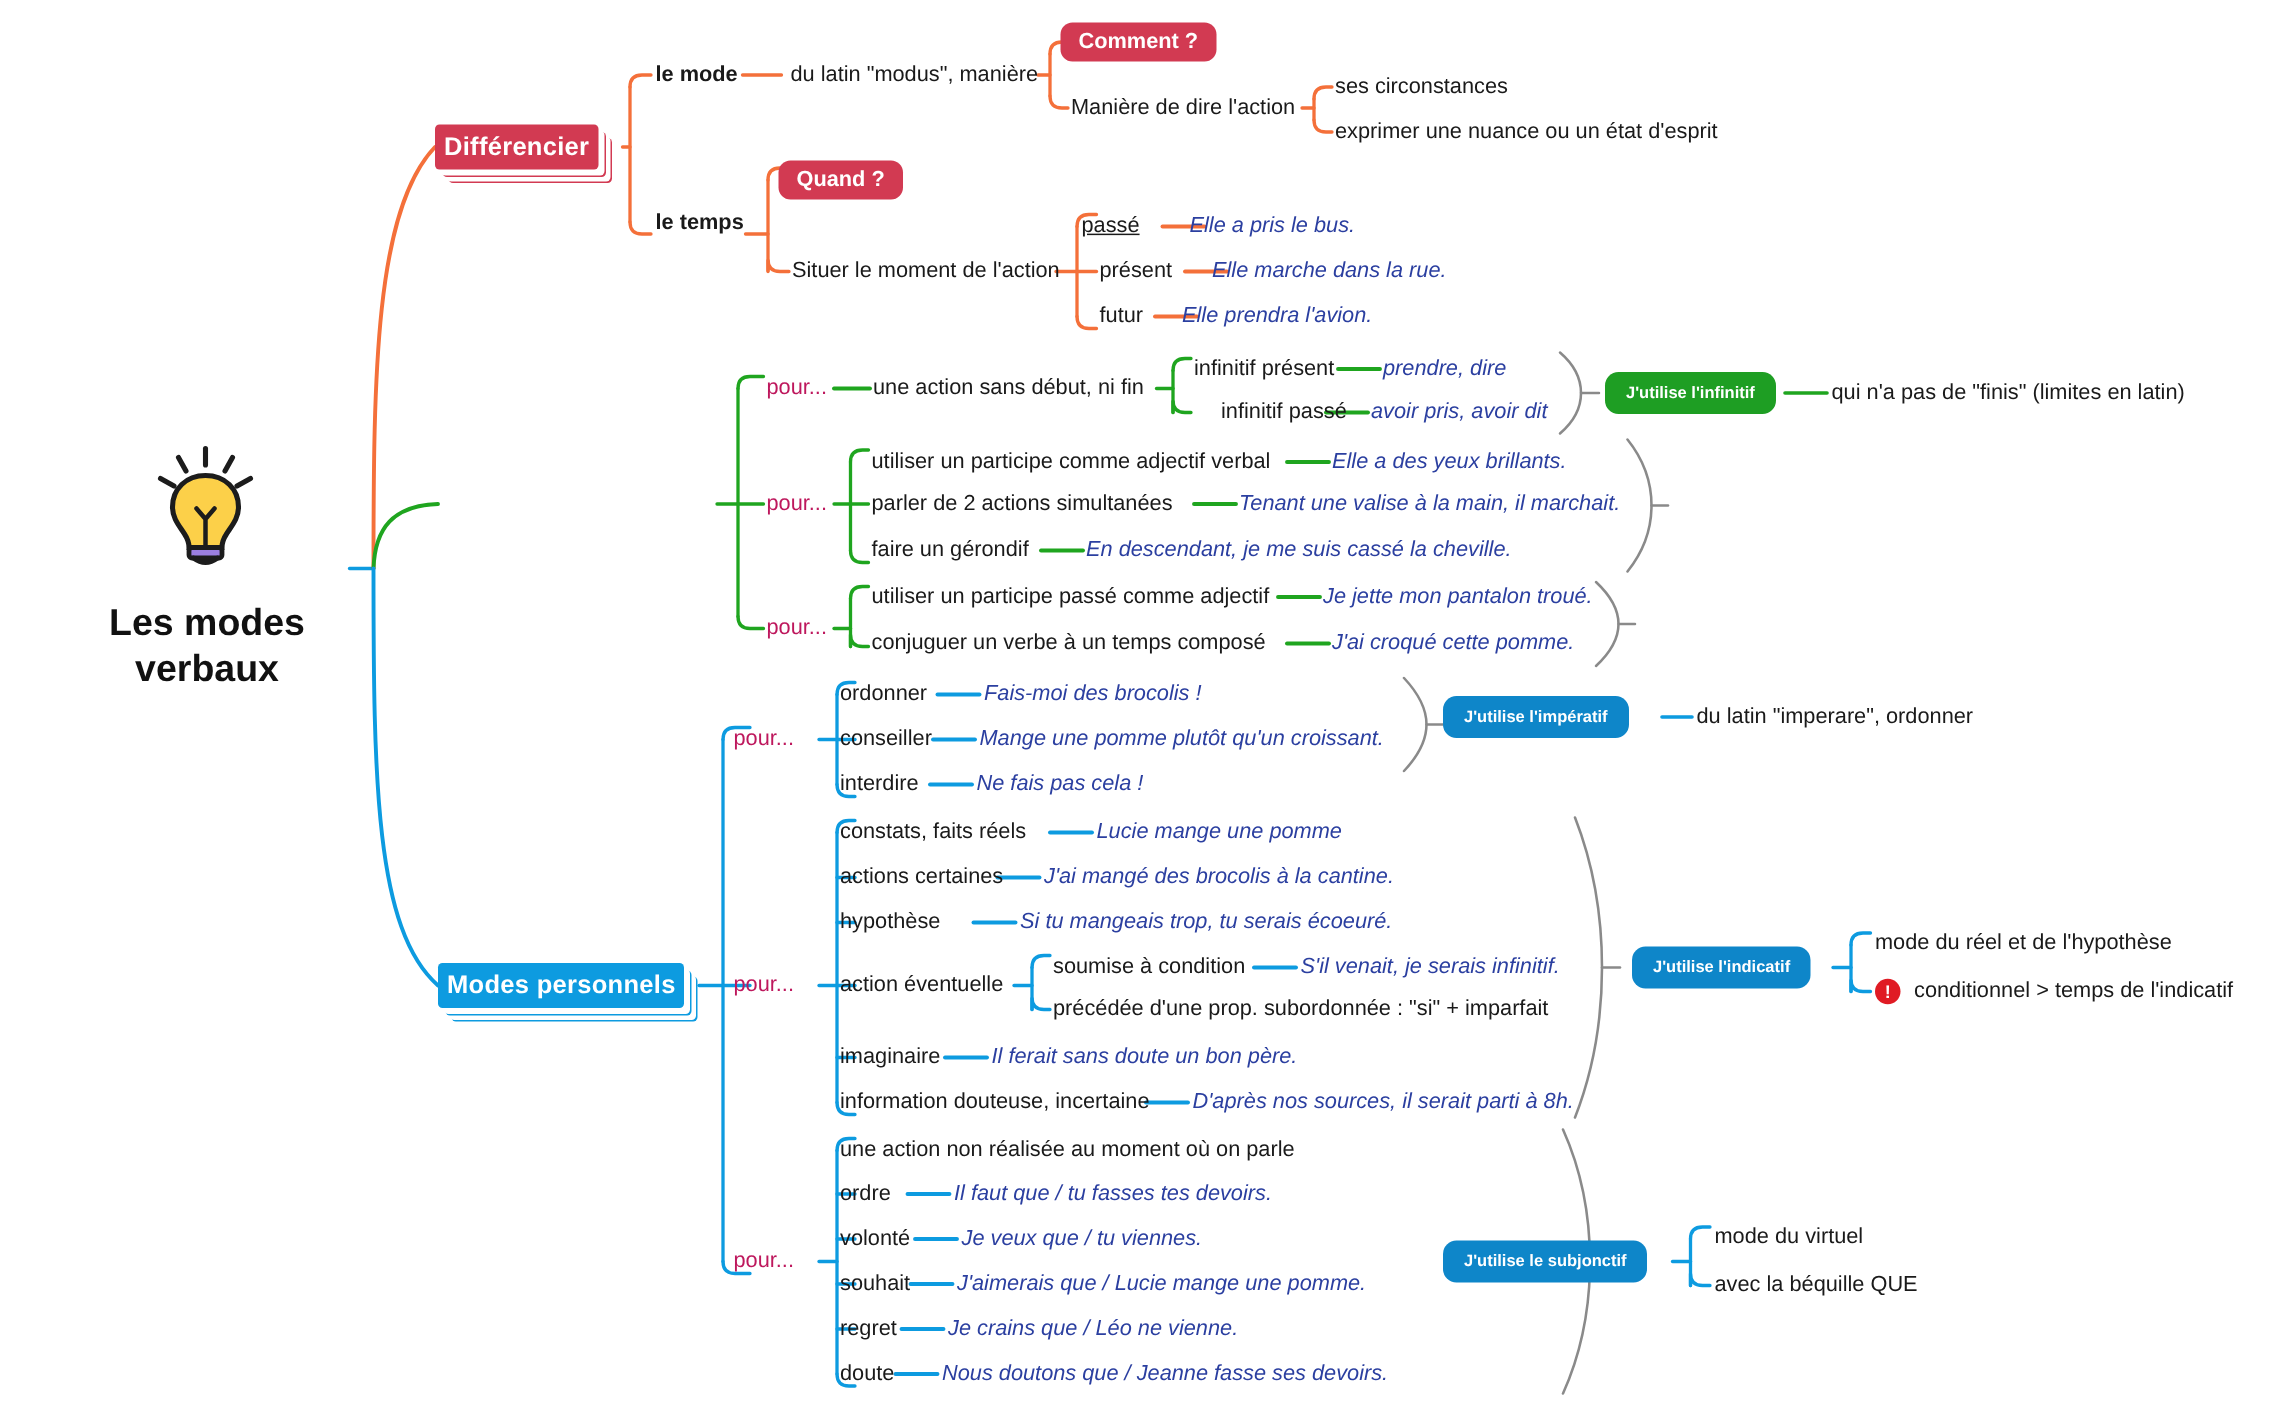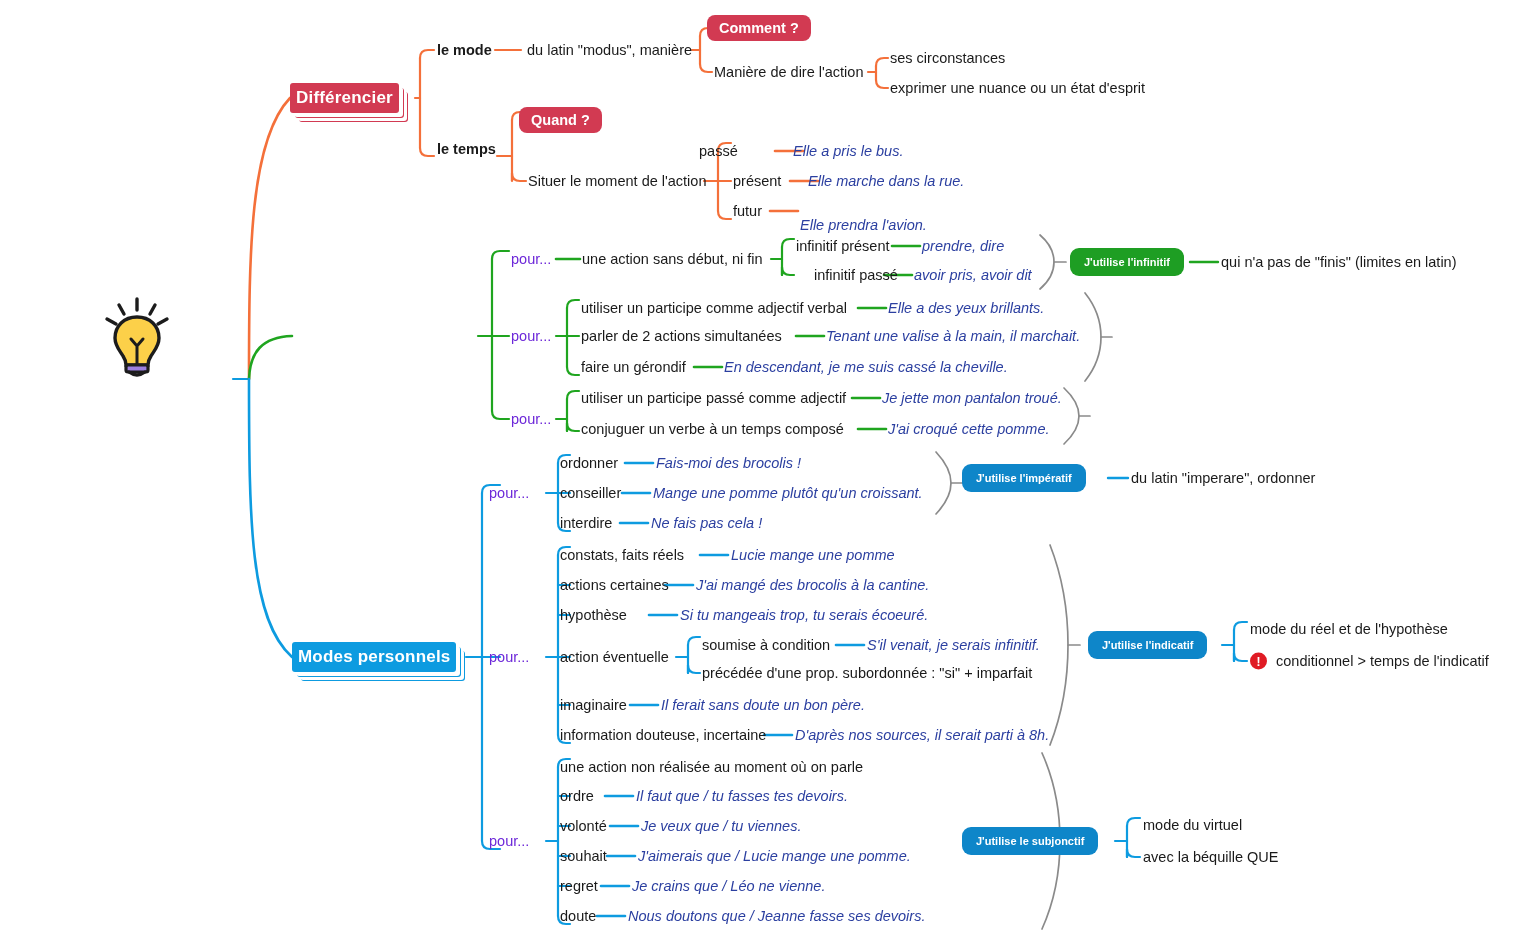--- a/index.html
+++ b/index.html
@@ -6,21 +6,21 @@
   body{width:1527px;height:945px;position:relative;overflow:hidden;
        font-family:"Liberation Sans","DejaVu Sans",sans-serif;color:#1a1a1a;}
   #map{position:absolute;left:0;top:0;width:1527px;height:945px;}
   svg.wires{position:absolute;left:0;top:0;width:1527px;height:945px;pointer-events:none;}
 
   
   .tx{position:absolute;white-space:nowrap;font-size:14.5px;line-height:1;
       transform:translateY(-50%);}
   .tx.bold{font-weight:bold;}
   .ex{color:#2b3fa0;font-style:italic;}
-  .pour{color:#6d28d9;font-size:14.5px;}
+  .pour{color:#be185d;font-size:14.5px;}
 
   
   .center-title{position:absolute;left:48px;top:400px;width:180px;text-align:center;
       font-size:25px;font-weight:bold;line-height:1.22;color:#111;}
   .bulb{position:absolute;left:95px;top:295px;width:84px;height:84px;}
 
   
   .mainnode{position:absolute;border-radius:3px;color:#fff;font-weight:bold;
       font-size:17px;letter-spacing:.2px;display:flex;align-items:center;
       justify-content:center;padding:0 6px;height:30px;
@@ -198,45 +198,49 @@
         <line x1="60" y1="10" x2="55" y2="19"></line>
         <line x1="12" y1="24" x2="21" y2="29"></line>
         <line x1="72" y1="24" x2="63" y2="29"></line>
       </g>
       <path d="M42 22 C29 22 20 31 20 43 C20 51 25 56 28 61 C30 64 31 67 31 70 L53 70 C53 67 54 64 56 61 C59 56 64 51 64 43 C64 31 55 22 42 22 Z" fill="#FCD049" stroke="#1c1c1c" stroke-width="3.4"></path>
       <path d="M36 44 L42 51 L48 44 M42 51 L42 69" stroke="#1c1c1c" stroke-width="3" fill="none" stroke-linecap="round"></path>
       <rect x="31" y="70" width="22" height="7" rx="2" fill="#9b7fe0" stroke="#1c1c1c" stroke-width="3.2"></rect>
       <path d="M34 77 q8 6 16 0" fill="none" stroke="#1c1c1c" stroke-width="3.2" stroke-linecap="round"></path>
     </svg>
   </div>
+  <div class="center-title">
+    <div>Les modes</div>
+    <div>verbaux</div>
+  </div>
 
   <div class="mainnode" style="left:290px;top:83px;color:#D23A52;background:#D23A52;">
     <span>Différencier</span>
   </div>
   <div class="mainnode" style="left:292px;top:642px;color:#0D9BE0;background:#0D9BE0;">
     <span>Modes personnels</span>
   </div>
 
   <div class="tx bold" style="left:437px;top:50px;">le mode</div>
   <div class="tx" style="left:527px;top:50px;">du latin "modus", manière</div>
   <div class="pill" style="left:707px;top:28px;background:#D23A52;">Comment ?</div>
   <div class="tx" style="left:714px;top:72px;">Manière de dire l'action</div>
   <div class="tx" style="left:890px;top:58px;">ses circonstances</div>
   <div class="tx" style="left:890px;top:88px;">exprimer une nuance ou un état d'esprit</div>
 
   <div class="tx bold" style="left:437px;top:149px;">le temps</div>
   <div class="pill" style="left:519px;top:120px;background:#D23A52;">Quand ?</div>
   <div class="tx" style="left:528px;top:181px;">Situer le moment de l'action</div>
 
-  <div class="tx" style="left:699px;top:151px;">passé</div>
+  <div class="tx" style="left:721px;top:151px;text-decoration:underline;">passé</div>
   <div class="tx ex" style="left:793px;top:151px;">Elle a pris le bus.</div>
   <div class="tx" style="left:733px;top:181px;">présent</div>
   <div class="tx ex" style="left:808px;top:181px;">Elle marche dans la rue.</div>
   <div class="tx" style="left:733px;top:211px;">futur</div>
-  <div class="tx ex" style="left:788px;top:225px;margin-left:12px;">Elle prendra l'avion.</div>
+  <div class="tx ex" style="left:788px;top:211px;">Elle prendra l'avion.</div>
 
   <div class="tx pour" style="left:511px;top:259px;">pour...</div>
   <div class="tx" style="left:582px;top:259px;">une action sans début, ni fin</div>
   <div class="tx" style="left:796px;top:246px;">infinitif présent</div>
   <div class="tx ex" style="left:922px;top:246px;">prendre, dire</div>
   <div class="tx" style="left:796px;top:275px;margin-left:18px;">infinitif passé</div>
   <div class="tx ex" style="left:914px;top:275px;">avoir pris, avoir dit</div>
   <div class="pill big" style="left:1070px;top:262px;background:#1E9E23;">J'utilise l'infinitif</div>
   <div class="tx" style="left:1221px;top:262px;">qui n'a pas de "finis" (limites en latin)</div>
 

